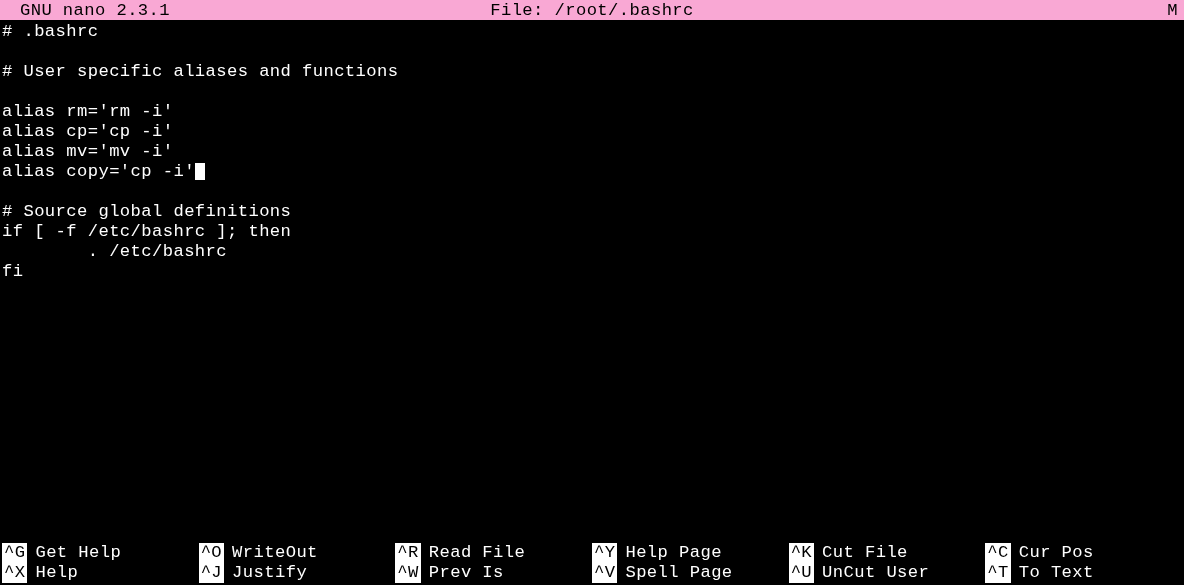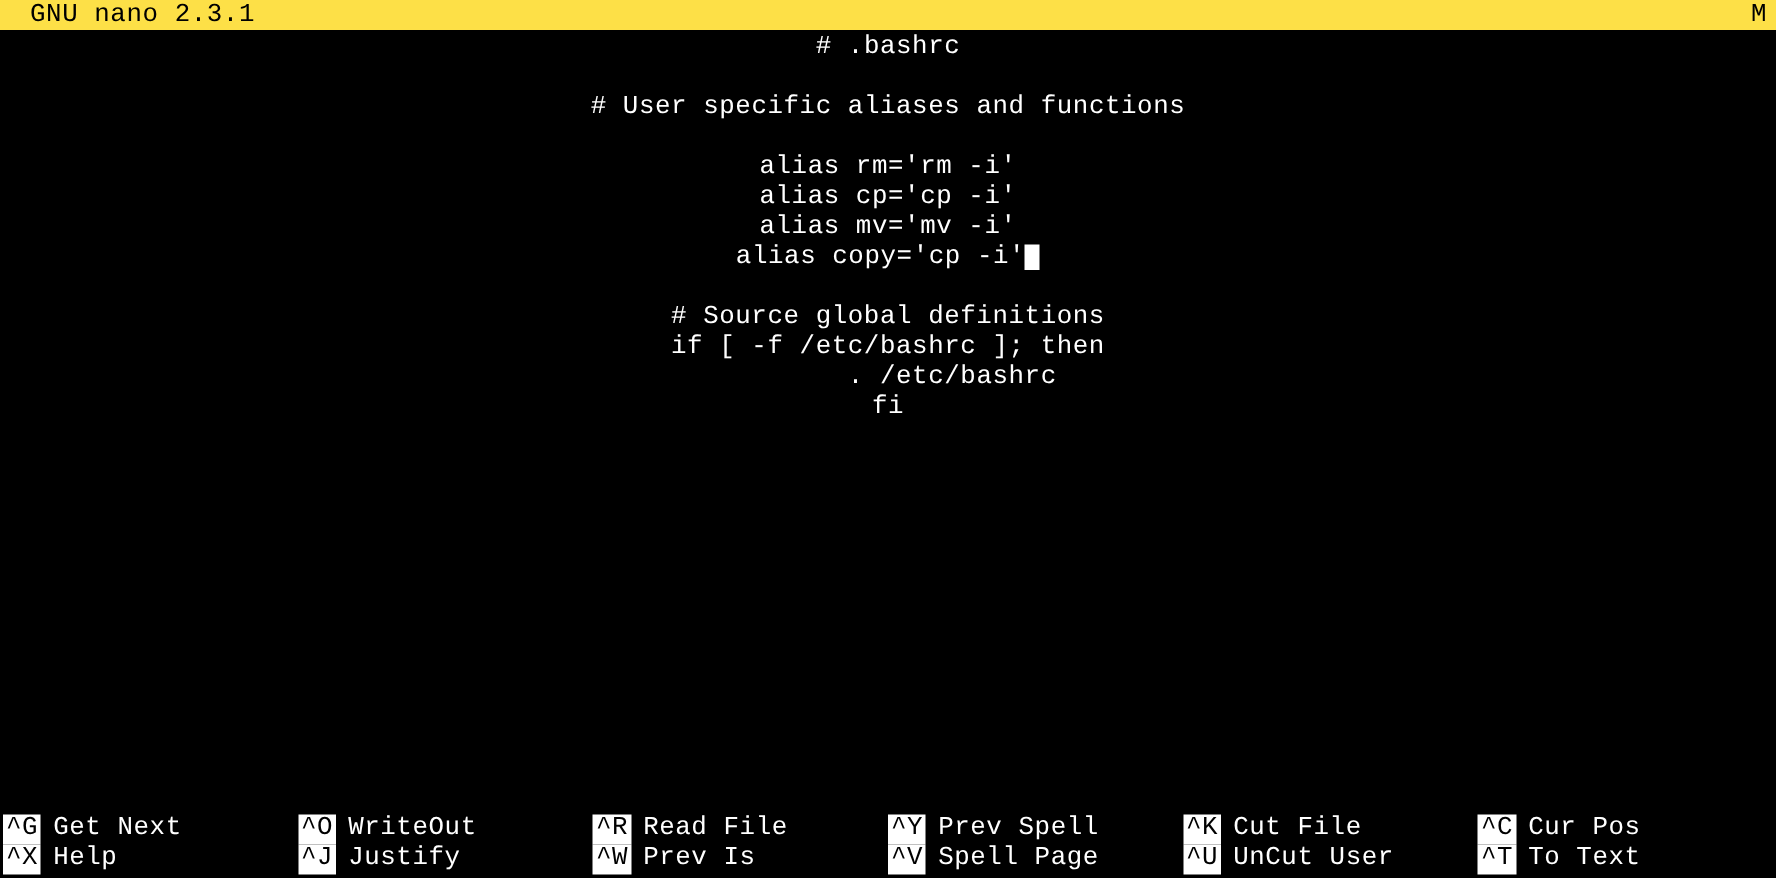--- a/index.html
+++ b/index.html
@@ -12,21 +12,21 @@
     height: 585px;
     background: #000;
     font-family: "Courier New", monospace;
     font-size: 17.2px;
     color: #fff;
     overflow: hidden;
     position: relative;
     letter-spacing: 0.4px;
   }
   .header {
-    background: #fde047;
+    background: #f9a8d4;
     color: #000;
     height: 20px;
     display: flex;
     align-items: center;
     padding: 0 2px;
     position: relative;
   }
   .header-left {
     position: absolute;
     left: 20px;
@@ -37,21 +37,20 @@
     transform: translateX(-50%);
   }
   .header-right {
     position: absolute;
     right: 6px;
   }
   .editor {
     padding: 2px 2px 0 2px;
     white-space: pre;
     line-height: 20px;
-    text-align: center;
   }
   .editor-line {
     height: 20px;
   }
   .cursor {
     display: inline-block;
     width: 10px;
     height: 17px;
     background: #fff;
     vertical-align: text-bottom;
@@ -84,29 +83,33 @@
   }
 </style>
 </head>
 <body>
 
 <div class="header">
   <span class="header-left">
     <span>GNU nano</span>
     <span>2.3.1</span>
   </span>
+  <span class="header-center">
+    <span>File:</span>
+    <span>/root/.bashrc</span>
+  </span>
   <span class="header-right">M</span>
 </div>
 
 <div class="editor" id="editor"><div class="editor-line"># .bashrc</div><div class="editor-line"></div><div class="editor-line"># User specific aliases and functions</div><div class="editor-line"></div><div class="editor-line">alias rm='rm -i'</div><div class="editor-line">alias cp='cp -i'</div><div class="editor-line">alias mv='mv -i'</div><div class="editor-line">alias copy='cp -i'<span class="cursor"></span></div><div class="editor-line"></div><div class="editor-line"># Source global definitions</div><div class="editor-line">if [ -f /etc/bashrc ]; then</div><div class="editor-line">        . /etc/bashrc</div><div class="editor-line">fi</div></div>
 
 <div class="shortcuts" id="shortcuts">
     <div class="shortcut">
       <span class="key">^G</span>
-      <span class="label">Get Next</span>
+      <span class="label">Get Help</span>
     </div>
     <div class="shortcut">
       <span class="key">^X</span>
       <span class="label">Help</span>
     </div>
     <div class="shortcut">
       <span class="key">^O</span>
       <span class="label">WriteOut</span>
     </div>
     <div class="shortcut">
@@ -116,21 +119,21 @@
     <div class="shortcut">
       <span class="key">^R</span>
       <span class="label">Read File</span>
     </div>
     <div class="shortcut">
       <span class="key">^W</span>
       <span class="label">Prev Is</span>
     </div>
     <div class="shortcut">
       <span class="key">^Y</span>
-      <span class="label">Prev Spell</span>
+      <span class="label">Help Page</span>
     </div>
     <div class="shortcut">
       <span class="key">^V</span>
       <span class="label">Spell Page</span>
     </div>
     <div class="shortcut">
       <span class="key">^K</span>
       <span class="label">Cut File</span>
     </div>
     <div class="shortcut">

